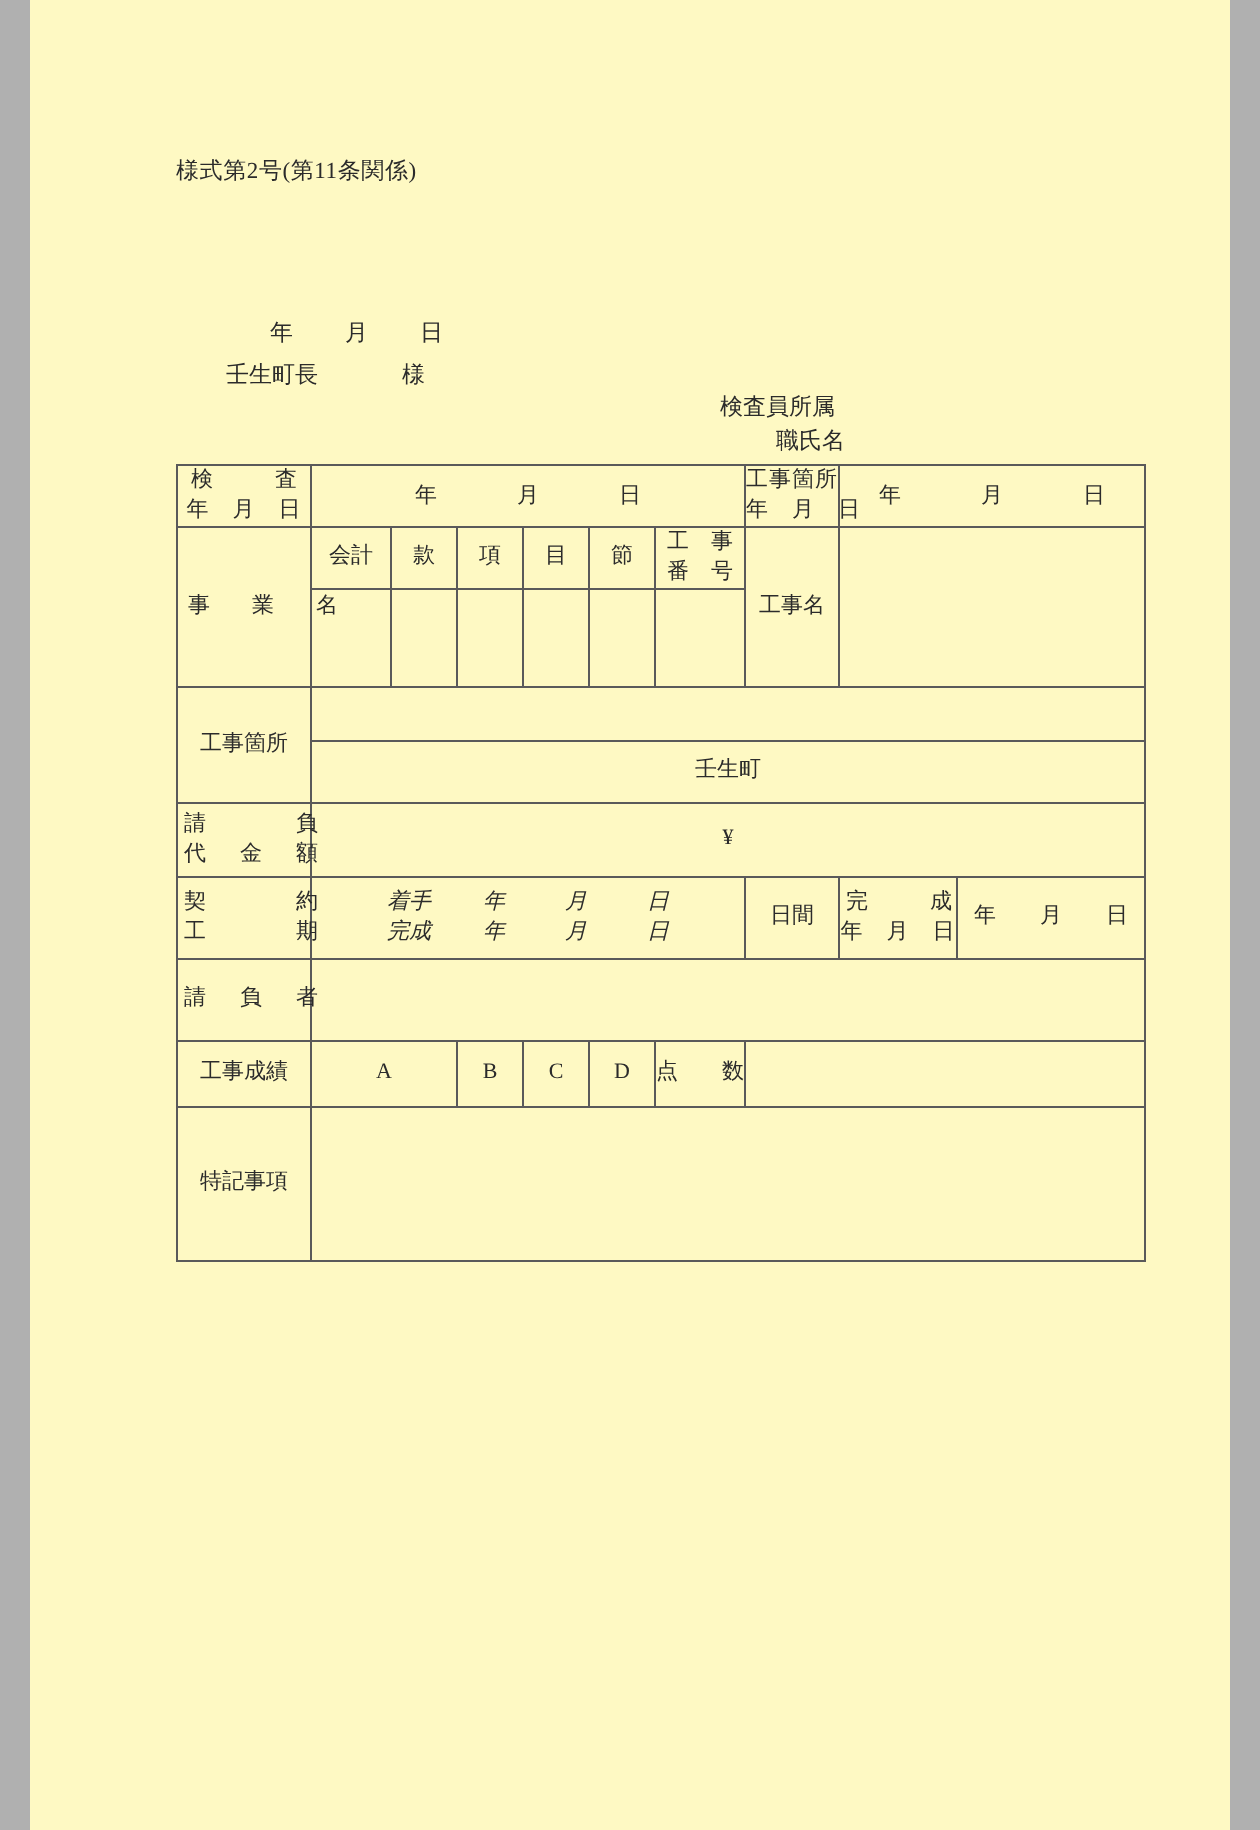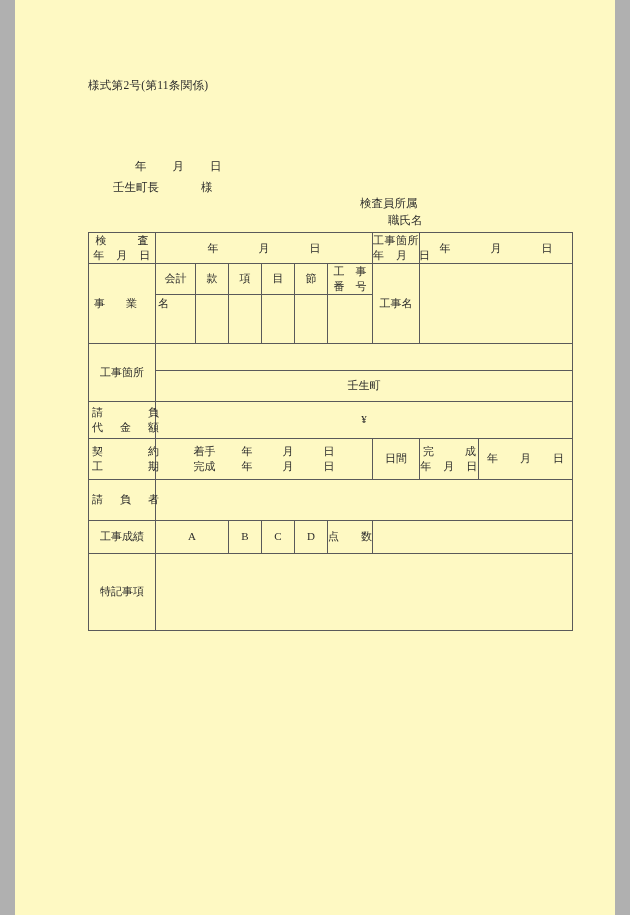--- a/index.html
+++ b/index.html
@@ -122,20 +122,21 @@
   .date-cell {
     white-space: nowrap;
   }
   .date-cell .g { display: inline-block; width: 40px; }
   .date-cell-sm .g { display: inline-block; width: 22px; }
   .period-cell {
     text-align: left;
     padding-left: 10px;
     white-space: nowrap;
     line-height: 1.5;
+    font-style: italic;
   }
   .period-cell .g1 { display: inline-block; width: 26px; }
   .period-cell .g2 { display: inline-block; width: 30px; }
   .yen {
     text-align: left;
     padding-left: 10px;
   }
   .nowrap { white-space: nowrap; }
 </style>
 </head>

